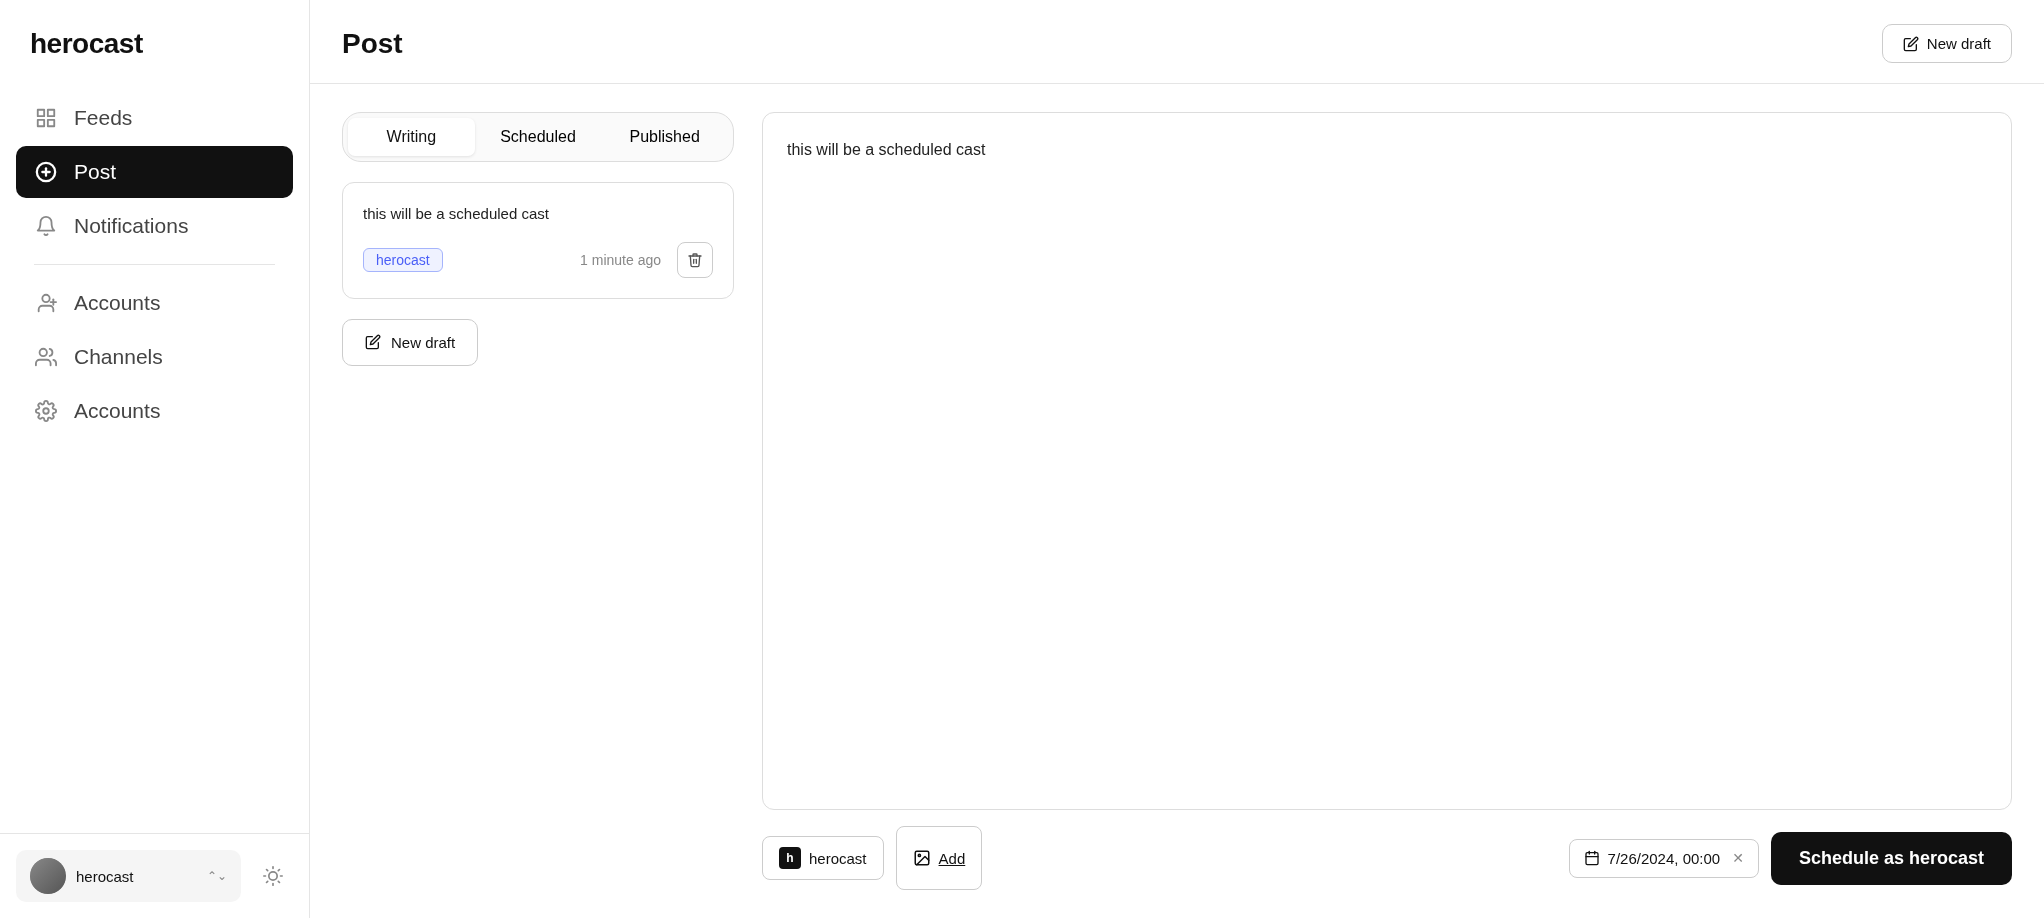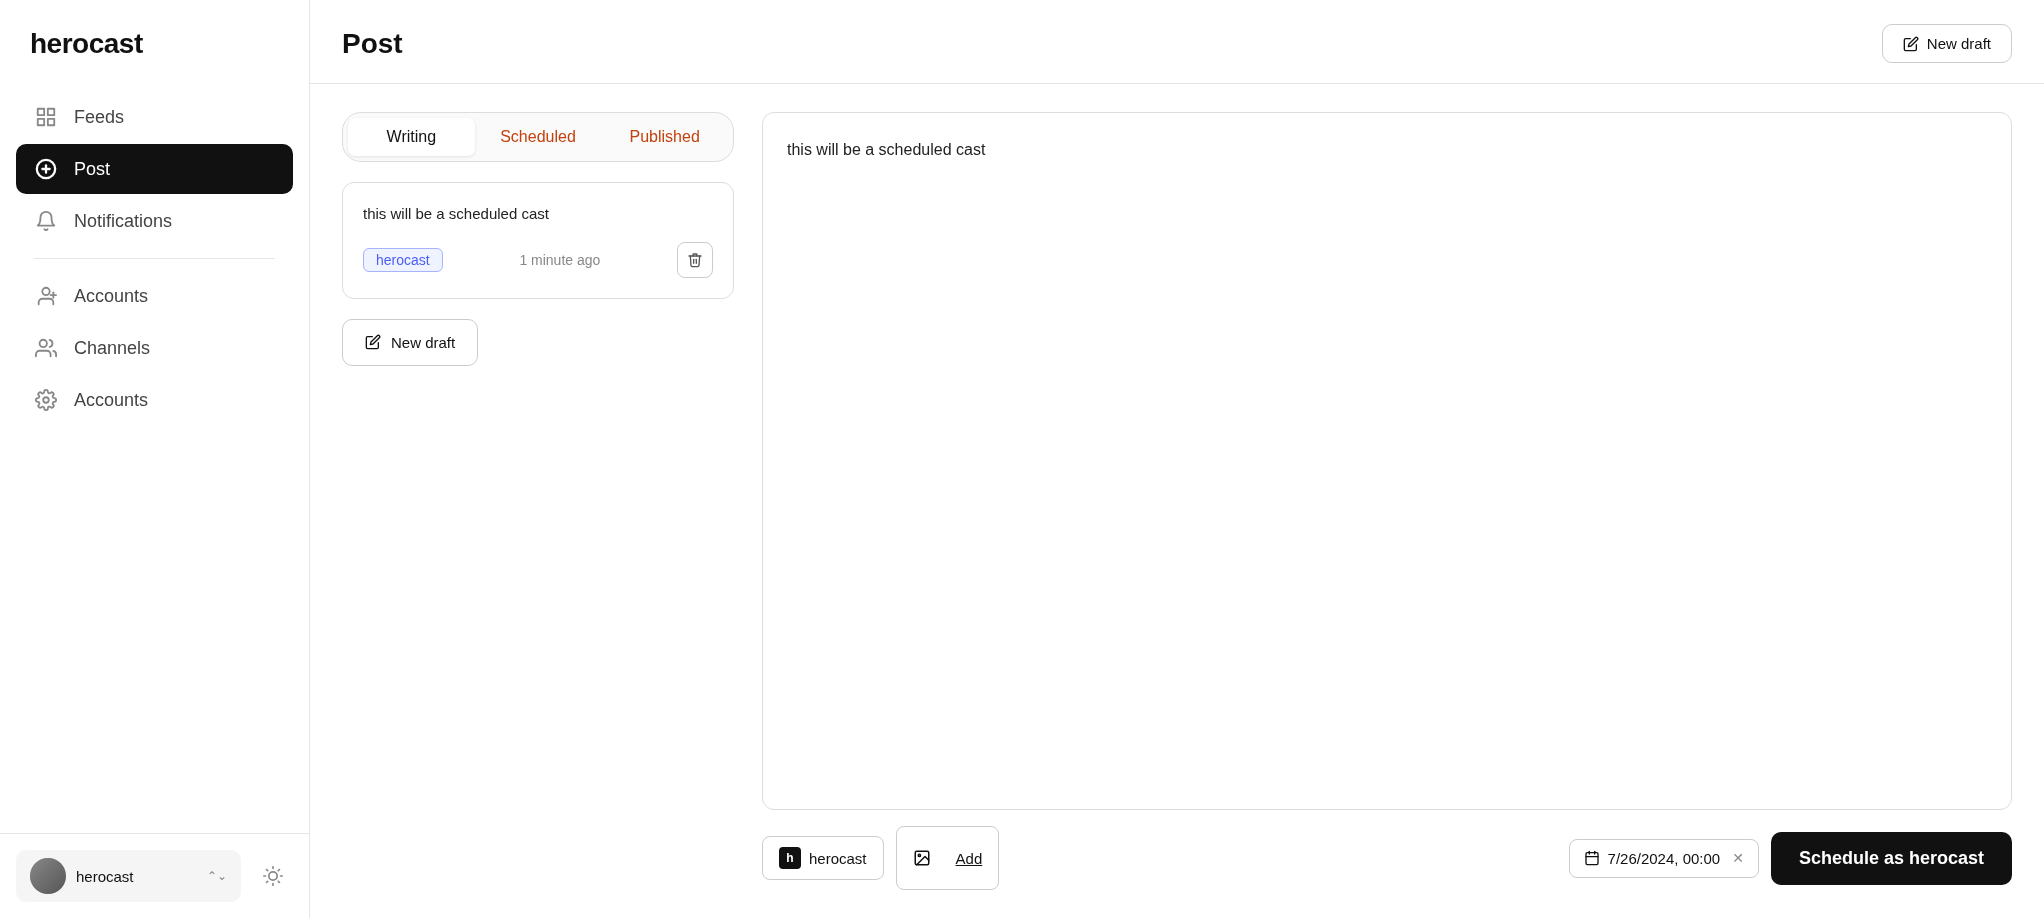--- a/index.html
+++ b/index.html
@@ -29,21 +29,21 @@
       flex-direction: column;
       gap: 2px;
     }
     .nav-item {
       display: flex;
       align-items: center;
       gap: 16px;
       padding: 14px 18px;
       border-radius: 10px;
       cursor: pointer;
-      font-size: 18px;
+      font-size: 21px;
       font-weight: 500;
       color: #444;
       user-select: none;
     }
     .nav-item.active { background: #111; color: #fff; }
     .nav-item.active .nav-icon { color: #fff; }
     .nav-icon { font-size: 20px; color: #888; display: flex; align-items: center; justify-content: center; width: 24px; }
     .nav-divider { height: 1px; background: #e5e5e5; margin: 10px 18px; }
 
     .sidebar-footer {
@@ -155,21 +155,21 @@
       background: #fafafa;
     }
     .tab {
       flex: 1;
       text-align: center;
       padding: 10px 18px;
       border-radius: 7px;
       font-size: 16px;
       font-weight: 500;
       cursor: pointer;
-      color: #c2410c;
+      color: #000000;
     }
     .tab.active {
       background: #fff;
       color: #111;
       box-shadow: 0 1px 3px rgba(0,0,0,0.1);
     }
 
     
     .draft-card {
       border: 1.5px solid #ddd;
@@ -194,21 +194,21 @@
       color: #4a5ff7;
       border-radius: 6px;
       padding: 3px 12px;
       font-size: 14px;
       font-weight: 500;
     }
     .draft-time {
       font-size: 14px;
       color: #888;
       flex: 1;
-      text-align: center;
+      text-align: right;
     }
     .draft-delete-btn {
       width: 36px;
       height: 36px;
       border: 1.5px solid #ccc;
       border-radius: 8px;
       display: flex;
       align-items: center;
       justify-content: center;
       cursor: pointer;
@@ -272,21 +272,21 @@
       display: flex;
       align-items: center;
       justify-content: center;
       color: #fff;
       font-size: 12px;
       font-weight: 800;
     }
     .add-media-btn {
       display: flex;
       align-items: center;
-      gap: 25px;
+      gap: 8px;
       border: 1.5px solid #ccc;
       background: #fff;
       border-radius: 8px;
       padding: 22px 16px;
       font-size: 15px;
       font-weight: 500;
       cursor: pointer;
       color: #111;
       text-decoration: underline;
     }

